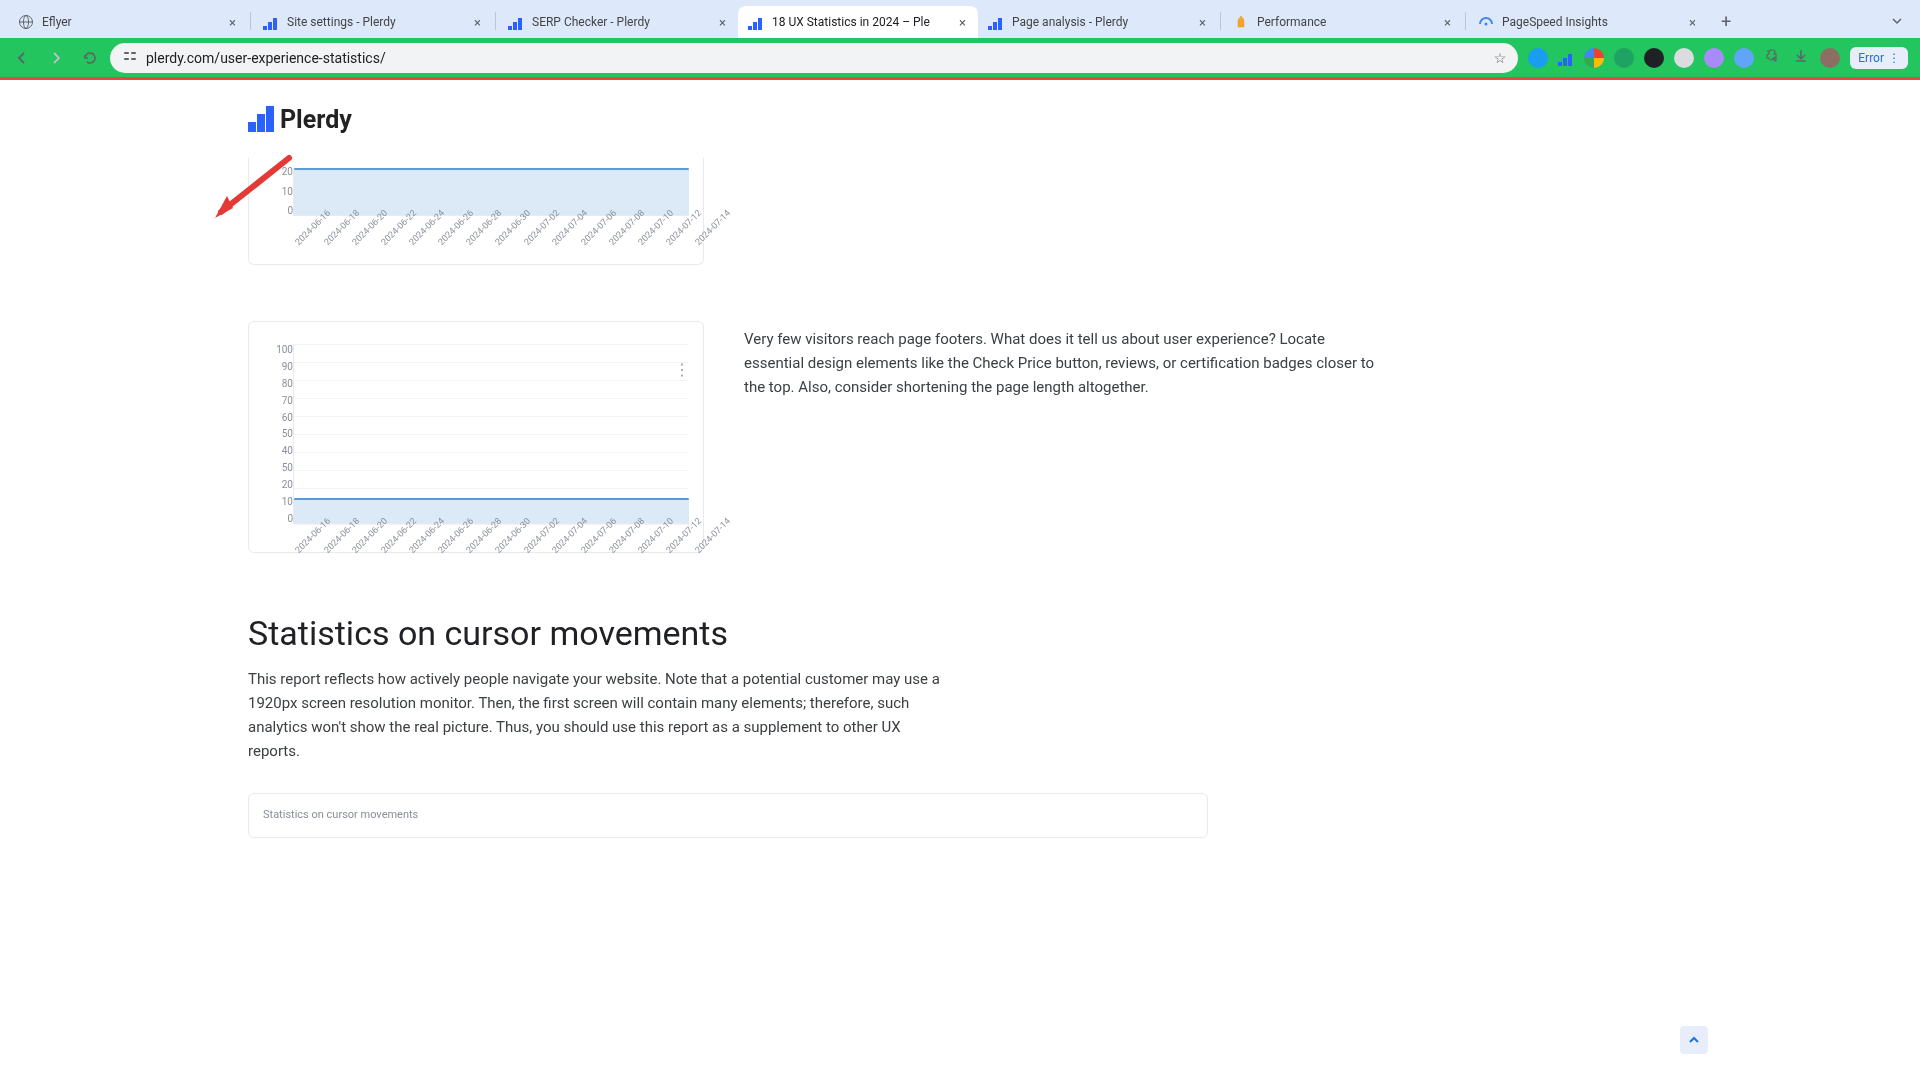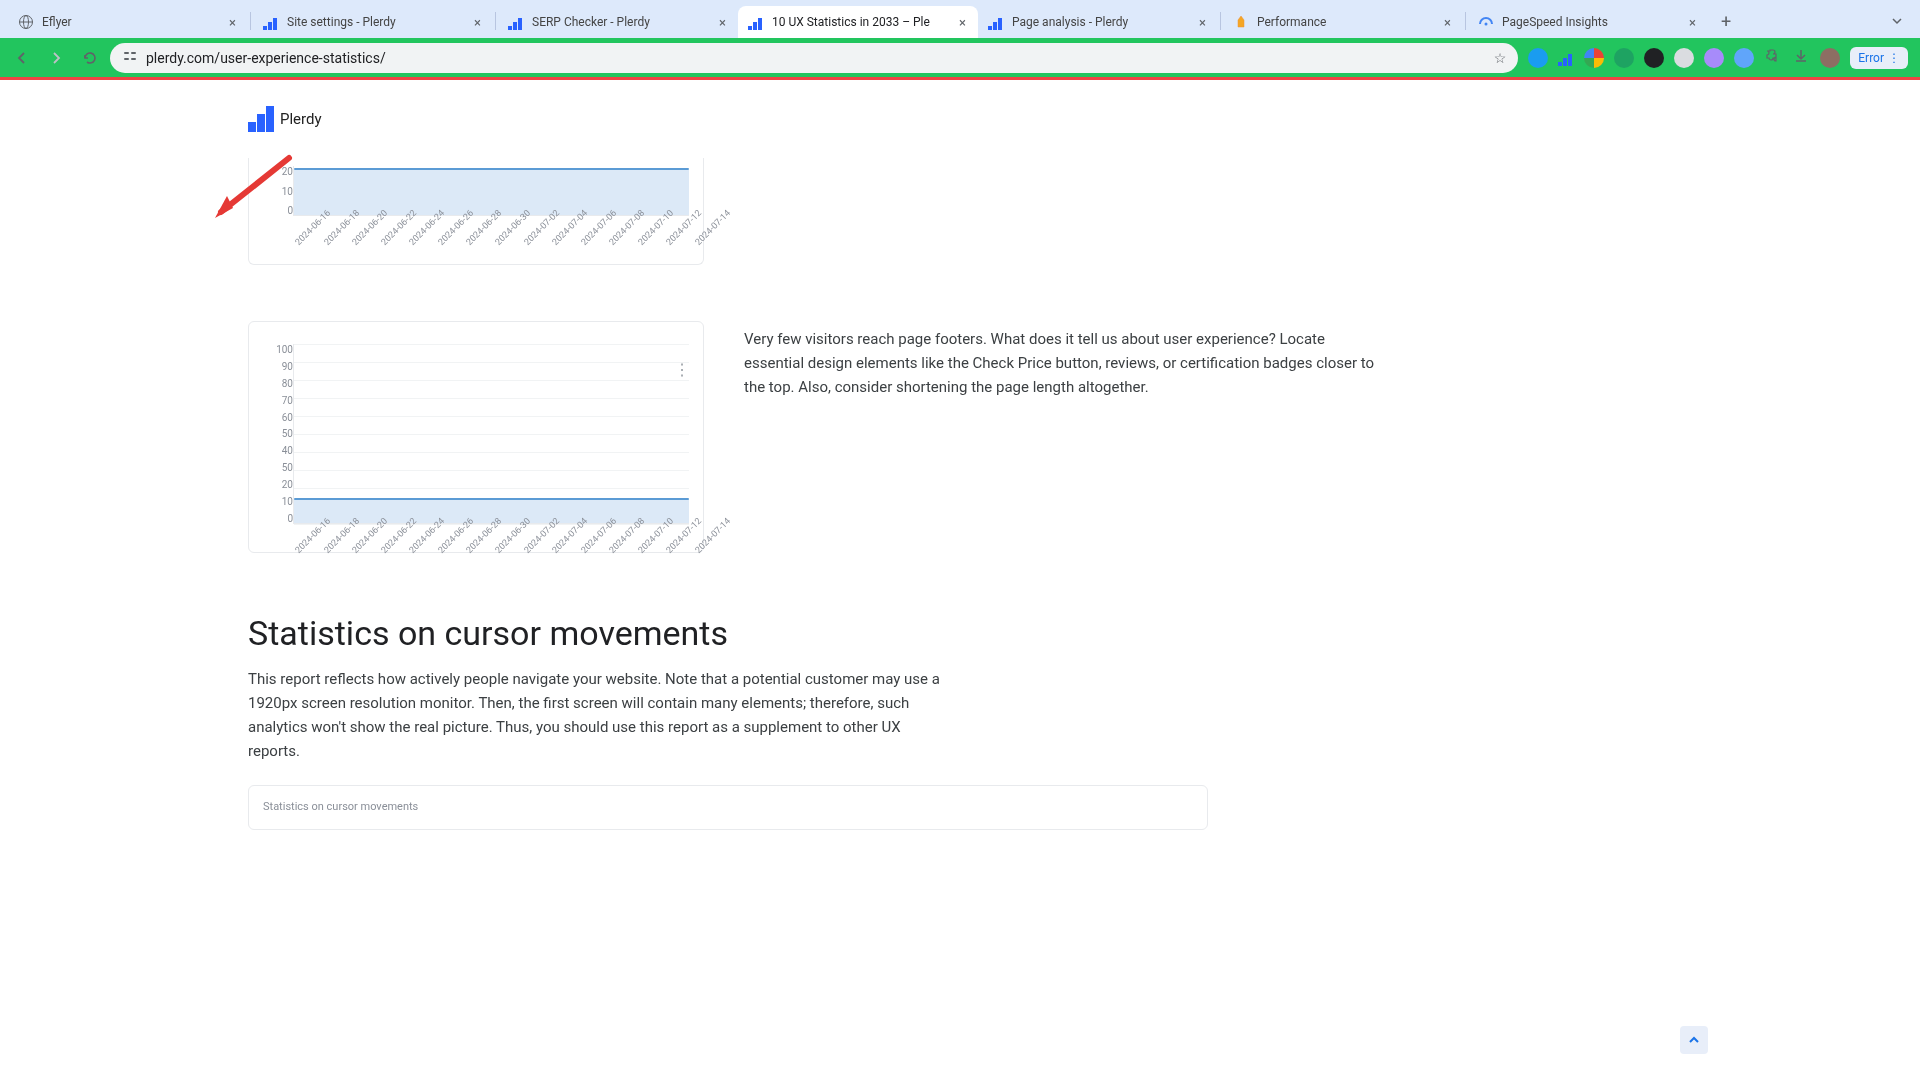--- a/index.html
+++ b/index.html
@@ -24,21 +24,21 @@
 .urlbox { flex:1; height:30px; background:#f1f3f4; border-radius:15px; display:flex; align-items:center; padding:0 12px; gap:8px; color:#202124; font-size:14px; }
 .urlbox .star { margin-left:auto; color:#5f6368; }
 .ext-row { display:flex; align-items:center; gap:10px; padding:0 4px;justify-content:space-between; }
 .ext-ic { width:20px; height:20px; border-radius:50%; display:inline-block; }
 .error-chip { background:#e8eef9; color:#1a73e8; font-size:12px; padding:4px 8px; border-radius:6px; display:flex; align-items:center; gap:4px; cursor:pointer; }
 
 
 .page { position:relative; height:1000px; overflow:hidden; }
 .page-header { height:78px; display:flex; align-items:center; padding:0 248px; }
 .logo { display:flex; align-items:center; gap:6px; }
-.logo-text { font-size:15px; font-weight:400; color:#222; }
+.logo-text { font-size:25px; font-weight:700; color:#222; }
 
 .content { padding:0 248px; position:relative; }
 .row { display:flex; gap:40px; margin-bottom:60px; }
 .card { background:#fff; border:1px solid #e8eaed; border-radius:6px; padding:14px 14px 8px 14px; width:456px; position:relative; }
 .card-top { display:flex; gap:28px; margin-bottom:6px; }
 .stat-label { font-size:11px; color:#8a8f98; margin-bottom:2px; }
 .stat-value { font-size:22px; color:#202124; font-weight:500; }
 .bullet { display:inline-block; width:6px; height:6px; background:#4a90e2; border-radius:50%; margin-right:4px; vertical-align:middle; }
 .card-menu { position:absolute; right:14px; top:38px; color:#9aa0a6; font-size:16px; cursor:pointer; letter-spacing:-1px; }
 
@@ -56,21 +56,21 @@
 .toprow-card .ylabels { height:50px; }
 .toprow-card .plot { height:50px; }
 .toprow-card .xlabels { top:52px; }
 
 .arrow { position:absolute; }
 
 .article-h2 { font-size:32px; font-weight:400; color:#202124; line-height:1.3; margin-bottom:16px; }
 .article-p { font-size:15px; color:#3c4043; line-height:1.6; max-width:640px; }
 
 .section-h2 { font-size:34px; font-weight:400; color:#202124; margin-bottom:14px; }
-.section-p { font-size:15px; color:#3c4043; line-height:1.6; max-width:700px; margin-bottom:22px; }
+.section-p { font-size:15px; color:#3c4043; line-height:1.6; max-width:700px; margin-bottom:30px; }
 
 .wide-card { border:1px solid #e8eaed; border-radius:6px; padding:14px; width:960px; }
 
 .totop { position:fixed; right:212px; bottom:26px; width:28px; height:28px; background:#e8eef9; border-radius:4px; display:flex; align-items:center; justify-content:center; color:#1a73e8; cursor:pointer; font-size:14px; }
 
 .plerdy-bars { display:inline-flex; align-items:flex-end; gap:1px; }
 .plerdy-bars span { display:inline-block; background:#2962ff; width:4px; }
 </style>
 </head>
 <body>
@@ -104,21 +104,21 @@
       </span>
     <span class="tab-title">SERP Checker - Plerdy</span>
     <span class="tab-close">×</span>
   </div>
   <div class="tab active">
     <span class="favicon plerdy-bars">
         <span style="height:4px"></span>
         <span style="height:8px"></span>
         <span style="height:12px"></span>
       </span>
-    <span class="tab-title">10 UX Statistics in 2033 – Ple</span>
+    <span class="tab-title">18 UX Statistics in 2024 – Ple</span>
     <span class="tab-close">×</span>
   </div>
   <div class="tab">
     <span class="favicon plerdy-bars">
         <span style="height:4px"></span>
         <span style="height:8px"></span>
         <span style="height:12px"></span>
       </span>
     <span class="tab-title">Page analysis - Plerdy</span>
     <span class="tab-close">×</span>

